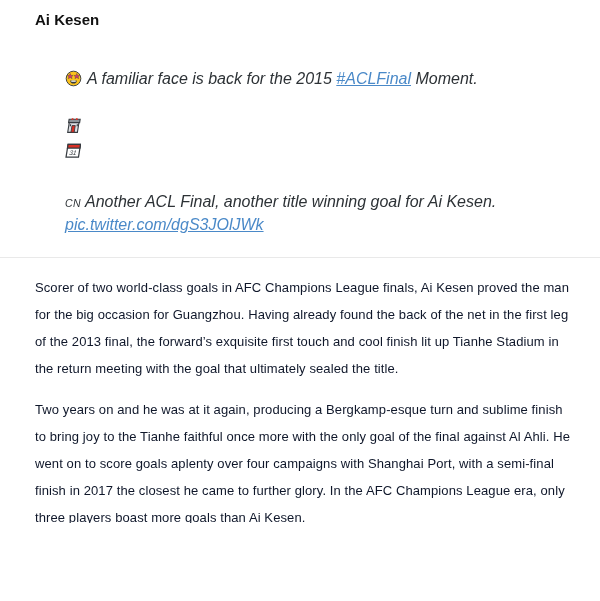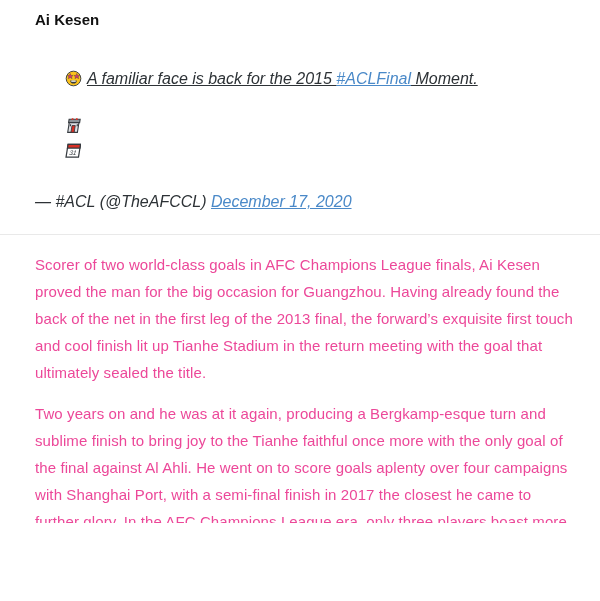--- a/index.html
+++ b/index.html
@@ -18,21 +18,21 @@
     font-weight: 700;
     color: #111111;
   }
   .tweet {
     margin: 40px 30px 0 35px;
     font-style: italic;
     font-size: 16px;
     color: #2d3236;
   }
   .tweet p { margin: 0; line-height: 22px; }
-  .tweet .t-line { padding-left: 30px; text-decoration: underline; }
+  .tweet .t-line { padding-left: 30px; }
   .t-line1 { margin-bottom: 22px !important; }
   .t-line2 { margin-bottom: 26px !important; }
   .t-line3 { margin-bottom: 18px !important; }
   .tlink {
     color: #4a89c8;
     text-decoration: underline;
     cursor: pointer;
   }
   .emoji {
     display: inline-block;
@@ -44,24 +44,24 @@
     letter-spacing: 0.5px;
     color: #2d3236;
   }
   .divider {
     border: none;
     border-top: 1px solid #e9e9e9;
     margin: 21px 0 0 0;
   }
   .body-p {
     margin: 16px 26px 0 35px;
-    font-size: 15px;
+    font-size: 13px;
     line-height: 27px;
     letter-spacing: 0.1px;
-    color: #ec4899;
+    color: #0f172a;
   }
   .body-p.second { margin-top: 14px; }
 </style>
 </head>
 <body>
 
 <div class="page">
 
   <h4 class="page-title">Ai Kesen</h4>
 
@@ -91,24 +91,25 @@
       </svg></span><br>
       <span class="emoji"><svg width="16" height="16" viewBox="0 0 18 18">
         <g transform="skewX(-9) translate(2.5,0)">
           <rect x="1.2" y="1.5" width="14" height="14.5" fill="#ffffff" stroke="#363b40" stroke-width="1.4"></rect>
           <rect x="1.2" y="1.5" width="14" height="4.2" fill="#d93025" stroke="#363b40" stroke-width="1.4"></rect>
           <text x="8.2" y="13.6" font-size="7.5" font-style="italic" font-family="Liberation Sans, sans-serif" fill="#363b40" text-anchor="middle">31</text>
         </g>
       </svg></span>
     </p>
 
+    <p class="t-line t-line3">
+      <span class="cn-prefix">CN</span> <span>Another ACL Final, another title winning goal for Ai Kesen.</span><br>
+      <a class="tlink">pic.twitter.com/dgS3JOlJWk</a>
+    </p>
 
-    <p class="cite">
-      <span>— #ACL (@TheAFCCL) </span><a class="tlink">December 17, 2020</a>
-    </p>
 
   </blockquote>
 
   <hr class="divider">
 
   <p class="body-p">Scorer of two world-class goals in AFC Champions League finals, Ai Kesen proved the man for the big occasion for Guangzhou. Having already found the back of the net in the first leg of the 2013 final, the forward’s exquisite first touch and cool finish lit up Tianhe Stadium in the return meeting with the goal that ultimately sealed the title.</p>
   <p class="body-p second">Two years on and he was at it again, producing a Bergkamp-esque turn and sublime finish to bring joy to the Tianhe faithful once more with the only goal of the final against Al Ahli. He went on to score goals aplenty over four campaigns with Shanghai Port, with a semi-final finish in 2017 the closest he came to further glory. In the AFC Champions League era, only three players boast more goals than Ai Kesen.</p>
 
 </div>
 

